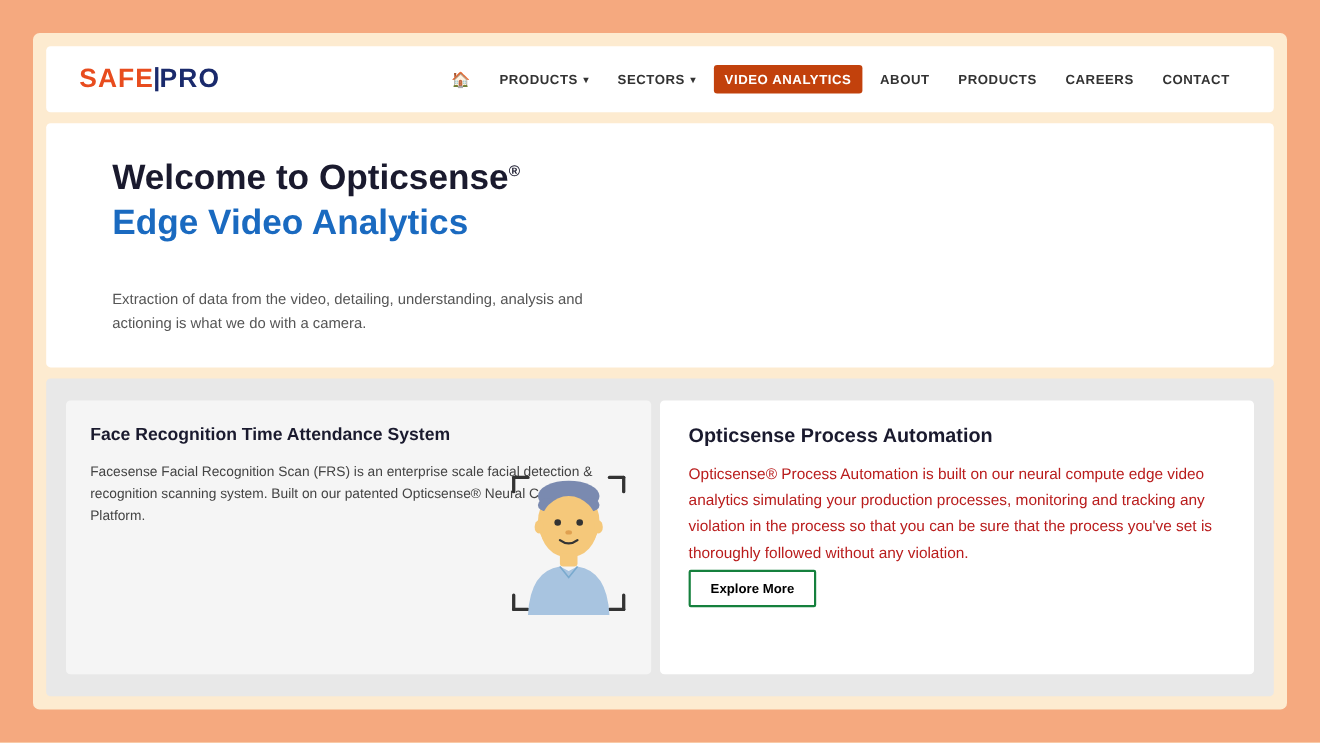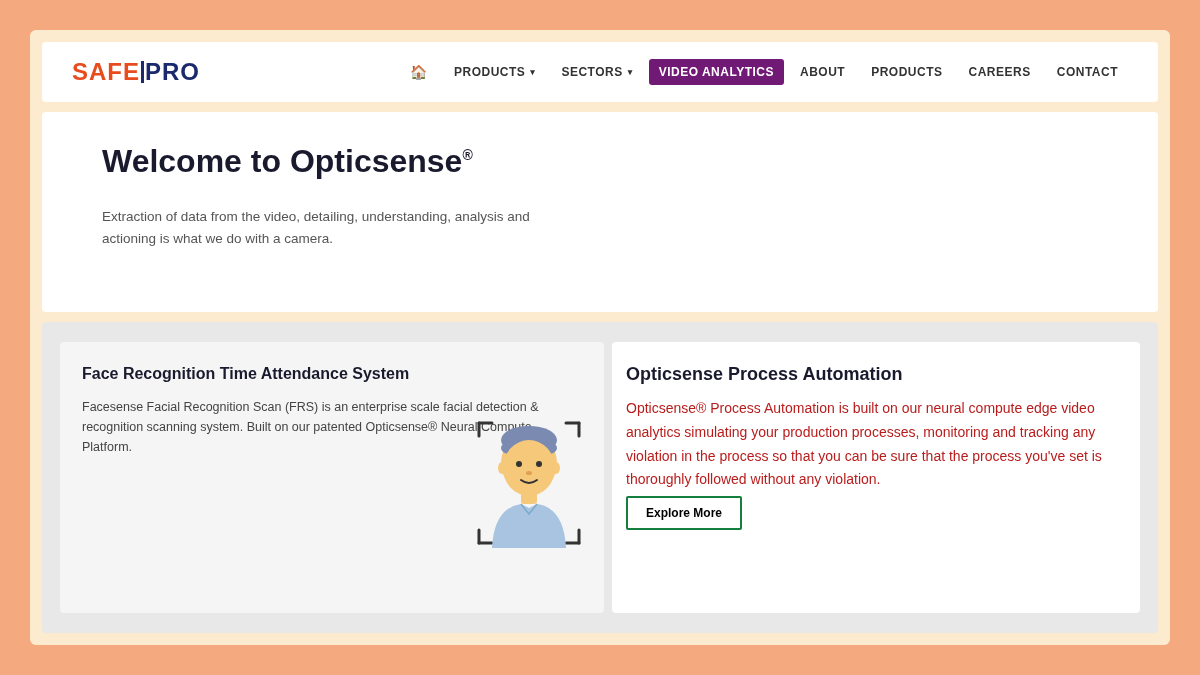--- a/index.html
+++ b/index.html
@@ -70,21 +70,21 @@
       color: #333;
       cursor: pointer;
       border-radius: 3px;
       display: flex;
       align-items: center;
       gap: 3px;
       letter-spacing: 0.5px;
       white-space: nowrap;
     }
     .nav-item.active {
-      background: #701a75;
+      background: #c2410c;
       color: #fff;
     }
     .nav-home-icon {
       font-size: 14px;
     }
     .chevron {
       font-size: 9px;
       margin-left: 2px;
     }
 
@@ -160,21 +160,21 @@
       top: 50%;
       transform: translateY(-50%);
       width: 110px;
       height: 120px;
     }
 
     
     .card-right {
       background: #fff;
       border-radius: 4px;
-      padding: 22px 14px;
+      padding: 22px 26px;
       flex: 1;
     }
     .card-right-title {
       font-size: 18px;
       font-weight: 800;
       color: #1a1a2e;
       margin-bottom: 12px;
     }
     .card-right-text {
       font-size: 14px;
@@ -231,20 +231,21 @@
       <div class="nav-item">
         <span>CONTACT</span>
       </div>
     </div>
   </nav>
 
   <section class="hero-section">
     <h1 class="hero-title">
       <span>Welcome to Opticsense</span><span class="hero-registered">®</span>
     </h1>
+    <h2 class="hero-subtitle">Edge Video Analytics</h2>
     <p class="hero-description">
       <br>
       <span>Extraction of data from the video, detailing, understanding, analysis and</span><br>
       <span>actioning is what we do with a camera.</span>
     </p>
   </section>
 
   <section class="cards-section">
 
     <div class="card card-left">

